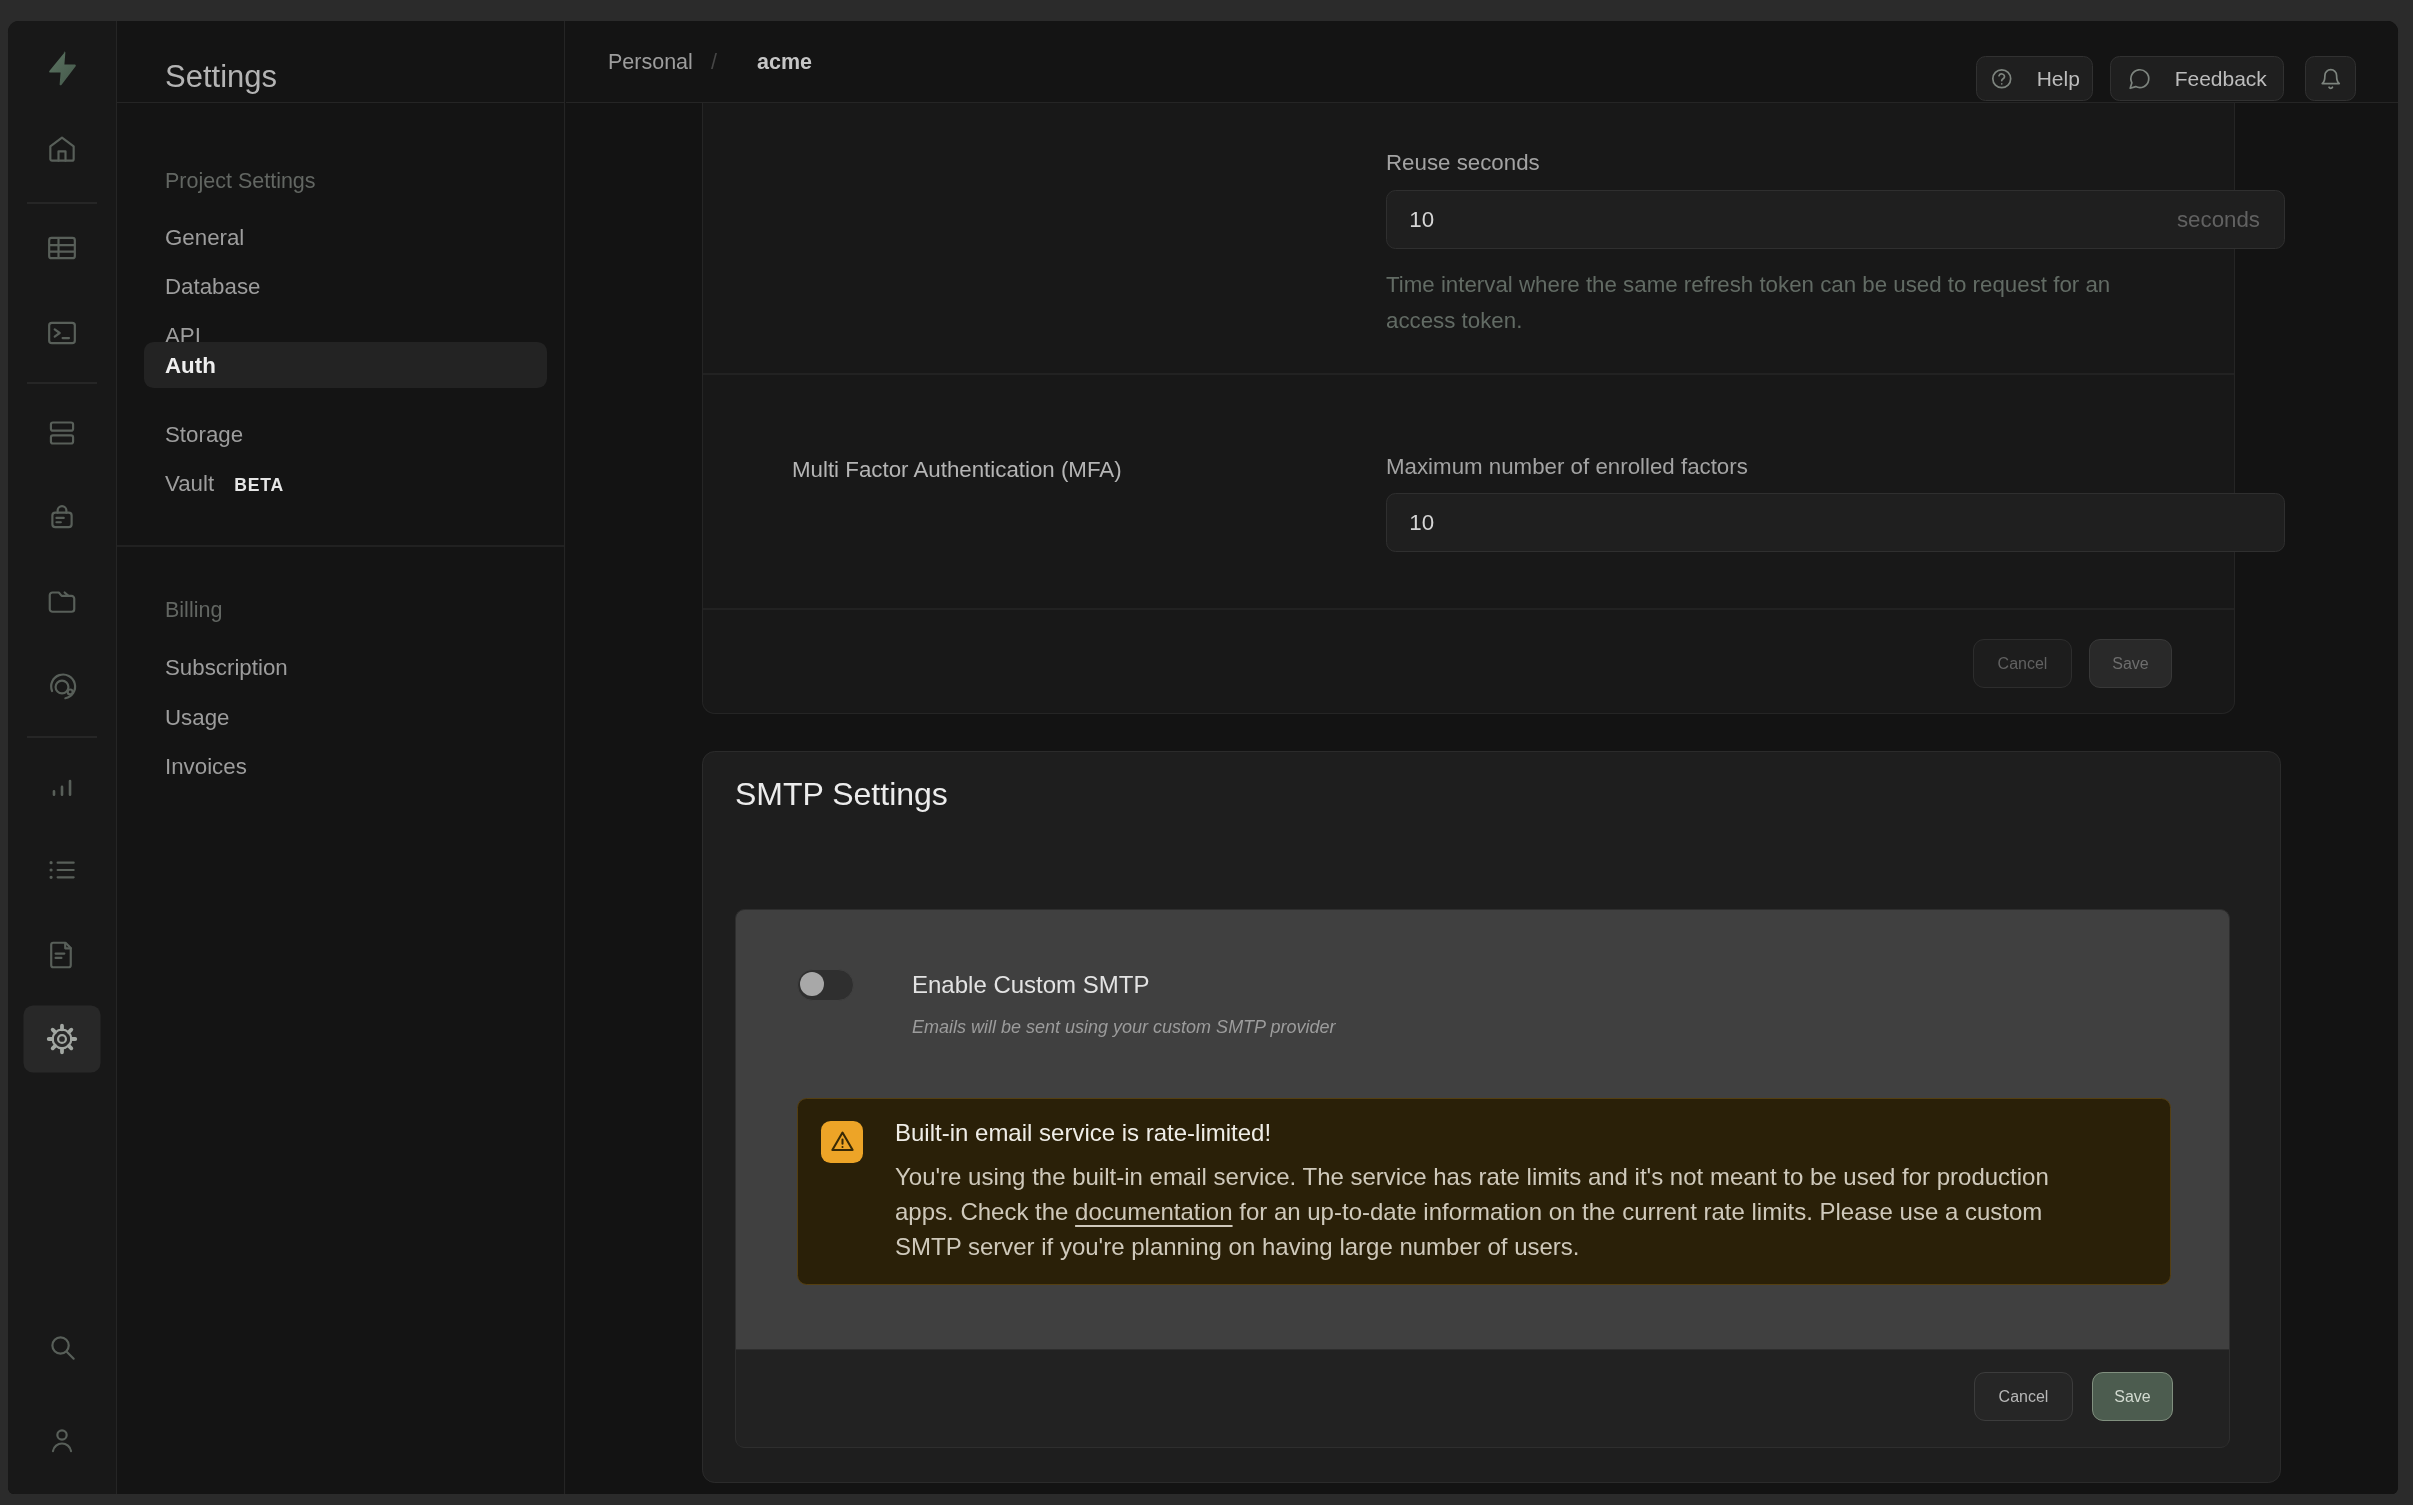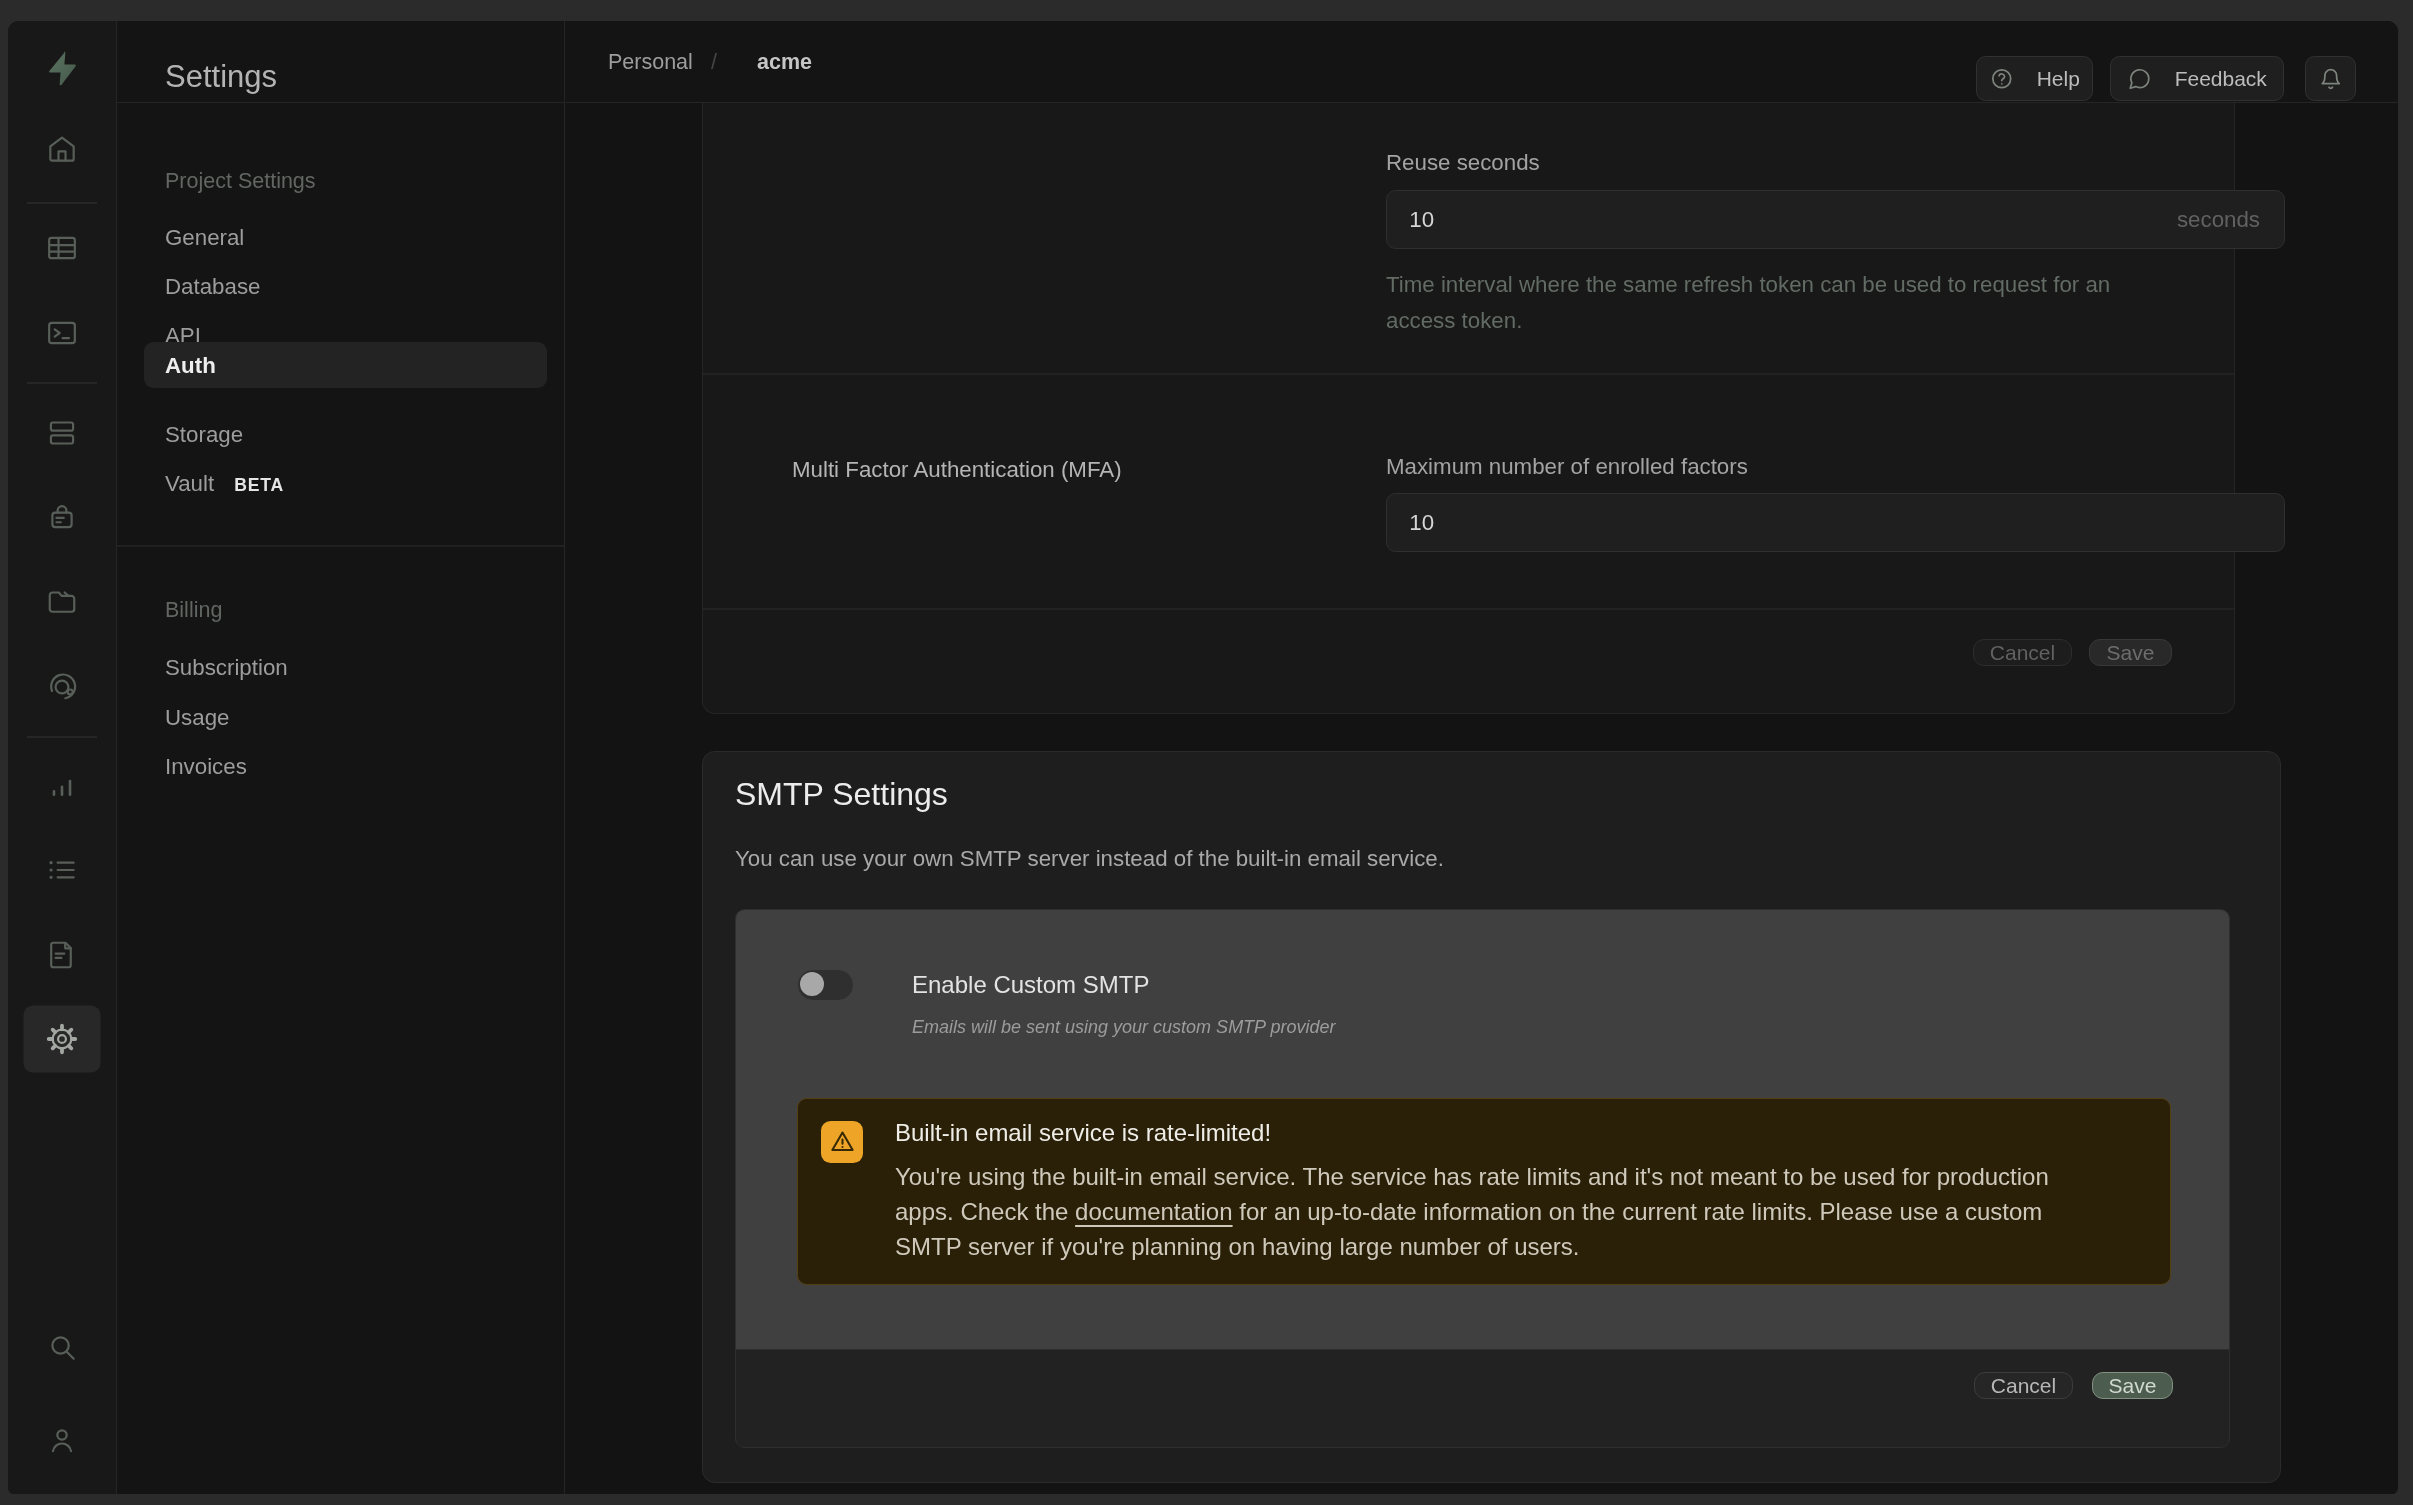--- a/index.html
+++ b/index.html
@@ -69,21 +69,21 @@
     position:absolute; width:899px; height:59px; background:#1f1f1f;
     border:1.6px solid #2f2f2f; border-radius:9.6px; display:flex; align-items:center;
   }
   .input-wrap input {
     flex:1; height:100%; background:transparent; border:none; outline:none;
     color:#d6d6d6; font-size:22.3px; padding:0 22.3px; font-family:"Liberation Sans", sans-serif;
   }
   .input-unit { font-size:22.3px; color:#616161; padding-right:24px; }
   .field-desc { position:absolute; font-size:22.3px; color:#626b64; line-height:36px; width:798px; }
   .btn {
-    position:absolute; height:27px; border-radius:11px; font-size:21px;
+    position:absolute; height:49px; border-radius:11px; font-size:16px;
     display:flex; align-items:center; justify-content:center; cursor:pointer;
   }
   .btn-cancel-dim { background:#1d1d1d; border:1.6px solid #2d2d2d; color:#616161; }
   .btn-save-dim { background:#292929; border:1.6px solid #383838; color:#6d6d6d; }
   
   .panel-smtp {
     position:absolute; left:136px; top:730px; width:1579px; height:732px;
     background:#1e1e1e; border:1.6px solid #2b2b2b; border-radius:12.8px;
   }
   .smtp-title { position:absolute; left:32px; top:81px; font-size:32px; color:#ececec; font-weight:500; }
@@ -294,21 +294,20 @@
       </div>
 
       <div class="hdivider" style="top:505px"></div>
 
       <div class="btn btn-cancel-dim" style="left:1270px; top:536px; width:99px">Cancel</div>
       <div class="btn btn-save-dim" style="left:1386px; top:536px; width:83px">Save</div>
     </div>
 
     <div class="panel-smtp">
       <div class="smtp-title" style="top:24px">SMTP Settings</div>
-      <div class="smtp-desc" style="top:94px">You can use your own SMTP server instead of the built-in email service.</div>
 
       <div class="smtp-card">
         <div class="toggle">
           <div class="toggle-knob"></div>
         </div>
         <div class="toggle-label">Enable Custom SMTP</div>
         <div class="toggle-sub">Emails will be sent using your custom SMTP provider</div>
 
         <div class="warn">
           <div class="warn-icon">

